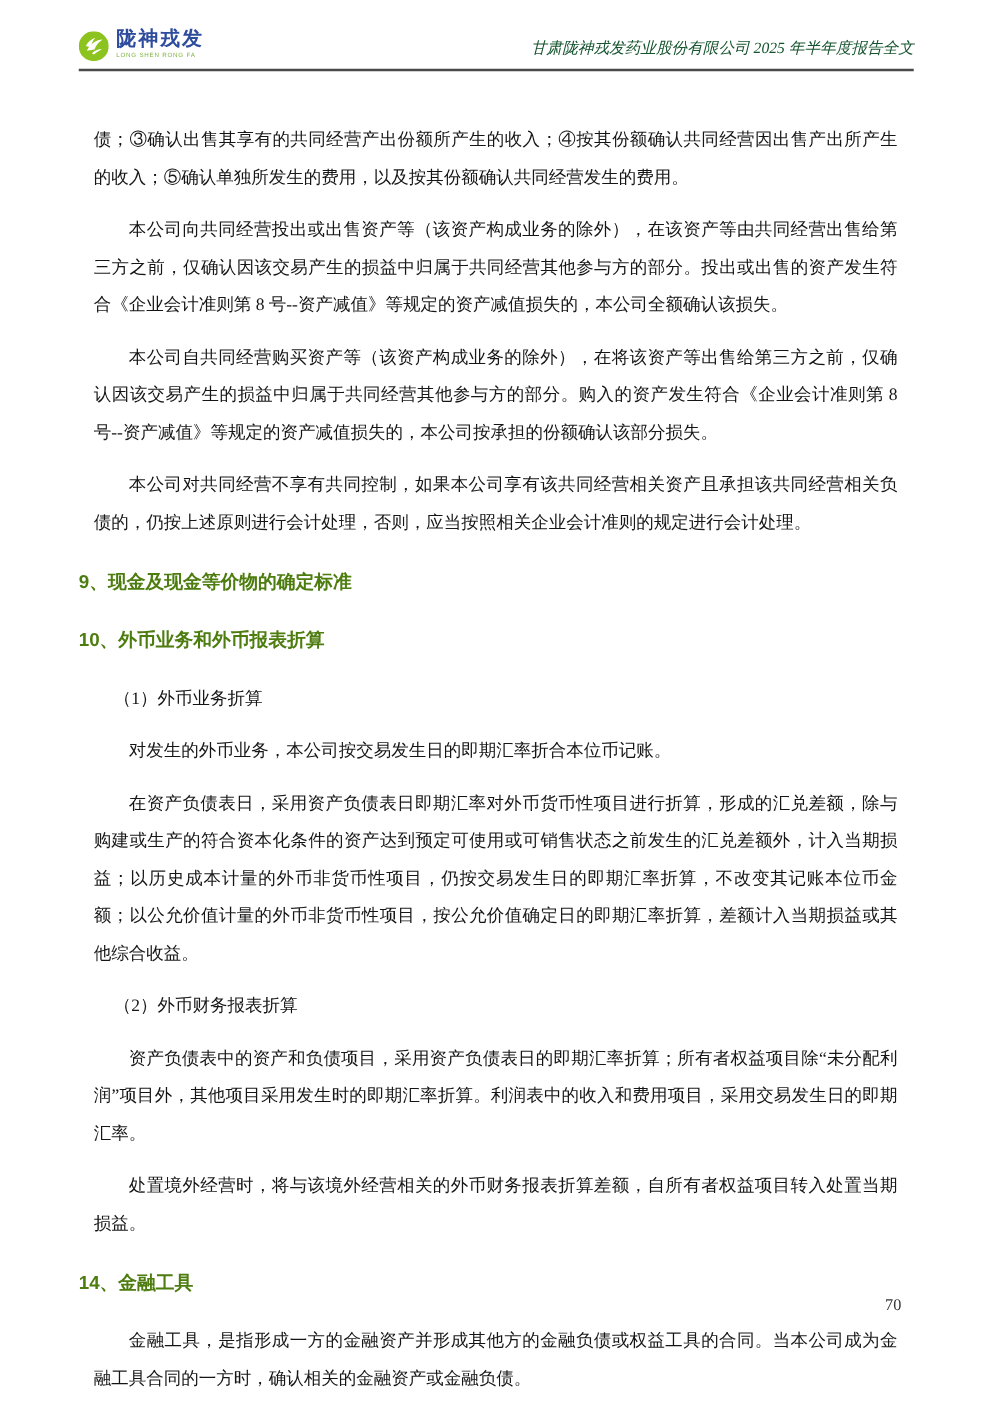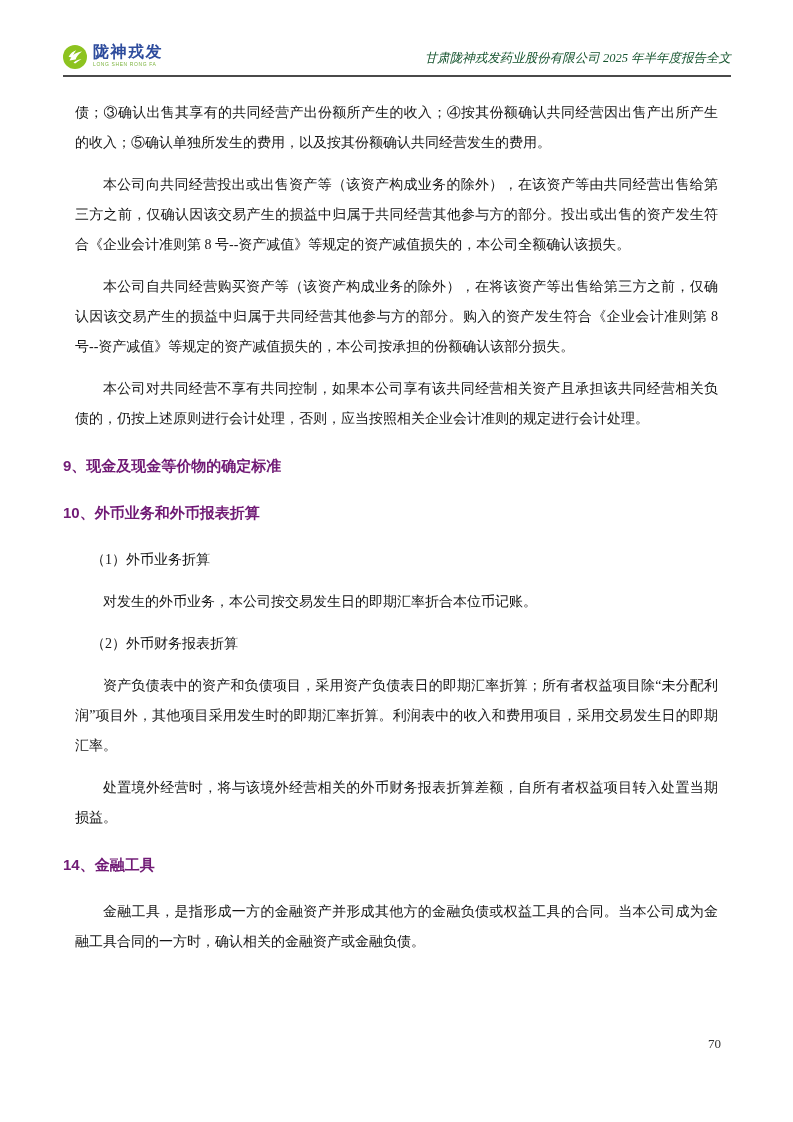--- a/index.html
+++ b/index.html
@@ -8,21 +8,21 @@
     width:793px; height:1122px;
     background:#ffffff;
     font-family:"Liberation Serif","DejaVu Serif",serif;
     color:#151515;
     overflow:hidden;
   }
 
   
   .header {
     position:absolute; top:0; left:63px; right:62px;
-    padding-top:44px; padding-bottom:5px;
+    padding-top:24px; padding-bottom:5px;
     border-bottom:2px solid #4a4a4a;
     display:flex; justify-content:space-between; align-items:flex-end;
   }
   .logo { display:flex; align-items:center; gap:6px; }
   .logo-badge { width:24px; height:24px; flex:0 0 auto; }
   .logo-textwrap { display:flex; flex-direction:column; line-height:1; }
   .logo-cn {
     font-family:"Liberation Sans","DejaVu Sans",sans-serif;
     font-weight:bold; font-size:16px; letter-spacing:1.5px; color:#2e4c9d;
   }
@@ -43,21 +43,21 @@
     text-align:justify; text-indent:2em;
   }
   .para.first { margin-top:20px; }
   .para.no-indent { text-indent:0; }
   .sub {
     margin:6px 0 0 0; font-size:14px; line-height:30px; text-indent:2em;
   }
   .heading {
     margin:17px 0; font-size:15px; line-height:30px; font-weight:bold;
     font-family:"Liberation Sans","DejaVu Sans",sans-serif;
-    color:#701a75;
+    color:#4d7c0f;
   }
 
   
   .page-number {
     position:absolute; top:1036px; right:72px;
     font-size:13px; color:#333;margin-left:47px;
   }
 </style>
 </head>
 <body>
@@ -86,20 +86,21 @@
     <p class="para no-indent first">债；③确认出售其享有的共同经营产出份额所产生的收入；④按其份额确认共同经营因出售产出所产生的收入；⑤确认单独所发生的费用，以及按其份额确认共同经营发生的费用。</p>
     <p class="para">本公司向共同经营投出或出售资产等（该资产构成业务的除外），在该资产等由共同经营出售给第三方之前，仅确认因该交易产生的损益中归属于共同经营其他参与方的部分。投出或出售的资产发生符合《企业会计准则第 8 号--资产减值》等规定的资产减值损失的，本公司全额确认该损失。</p>
     <p class="para">本公司自共同经营购买资产等（该资产构成业务的除外），在将该资产等出售给第三方之前，仅确认因该交易产生的损益中归属于共同经营其他参与方的部分。购入的资产发生符合《企业会计准则第 8 号--资产减值》等规定的资产减值损失的，本公司按承担的份额确认该部分损失。</p>
     <p class="para">本公司对共同经营不享有共同控制，如果本公司享有该共同经营相关资产且承担该共同经营相关负债的，仍按上述原则进行会计处理，否则，应当按照相关企业会计准则的规定进行会计处理。</p>
 
     <h2 class="heading">9、现金及现金等价物的确定标准</h2>
 
     <h2 class="heading">10、外币业务和外币报表折算</h2>
     <p class="sub">（1）外币业务折算</p>
     <p class="para">对发生的外币业务，本公司按交易发生日的即期汇率折合本位币记账。</p>
+    <p class="para">在资产负债表日，采用资产负债表日即期汇率对外币货币性项目进行折算，形成的汇兑差额，除与购建或生产的符合资本化条件的资产达到预定可使用或可销售状态之前发生的汇兑差额外，计入当期损益；以历史成本计量的外币非货币性项目，仍按交易发生日的即期汇率折算，不改变其记账本位币金额；以公允价值计量的外币非货币性项目，按公允价值确定日的即期汇率折算，差额计入当期损益或其他综合收益。</p>
     <p class="sub">（2）外币财务报表折算</p>
     <p class="para">资产负债表中的资产和负债项目，采用资产负债表日的即期汇率折算；所有者权益项目除“未分配利润”项目外，其他项目采用发生时的即期汇率折算。利润表中的收入和费用项目，采用交易发生日的即期汇率。</p>
     <p class="para">处置境外经营时，将与该境外经营相关的外币财务报表折算差额，自所有者权益项目转入处置当期损益。</p>
 
     <h2 class="heading">14、金融工具</h2>
     <p class="para">金融工具，是指形成一方的金融资产并形成其他方的金融负债或权益工具的合同。当本公司成为金融工具合同的一方时，确认相关的金融资产或金融负债。</p>
   </div>
 
   <div class="page-number">70</div>
 

